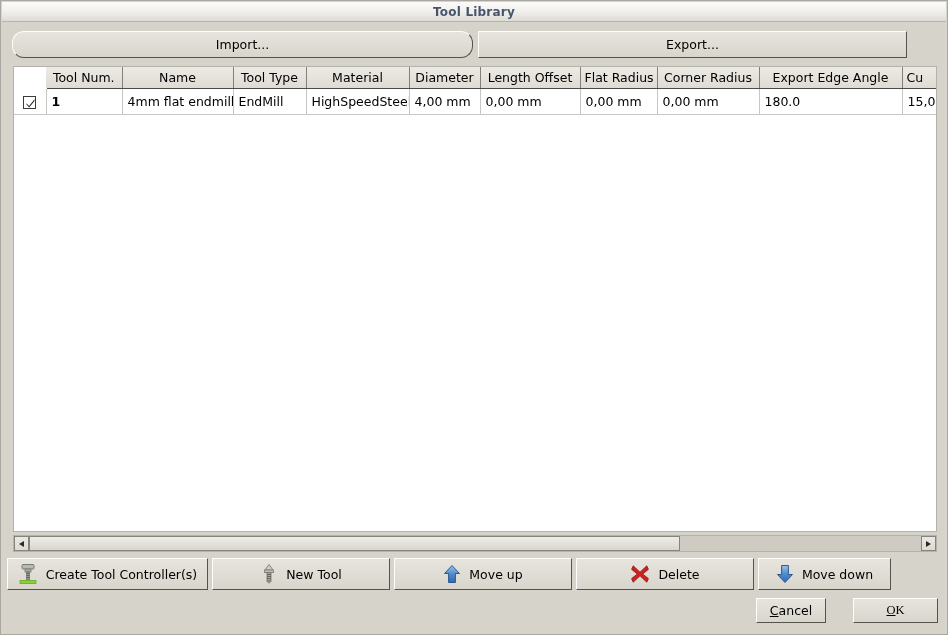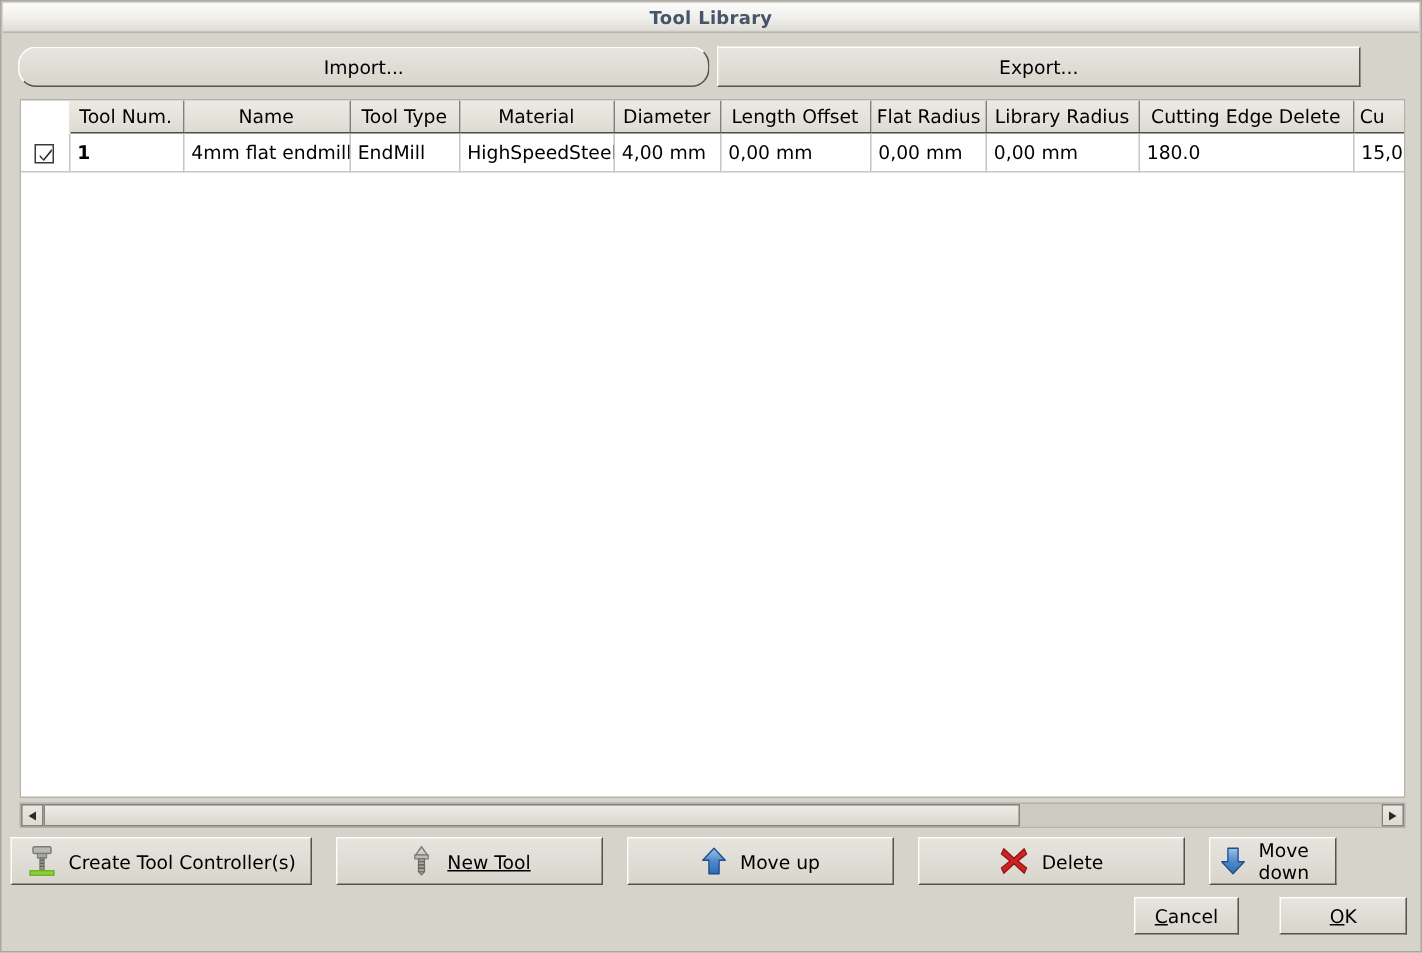--- a/index.html
+++ b/index.html
@@ -178,45 +178,45 @@
   .tri { width: 0; height: 0; }
   .tri-l { border-top: 3.5px solid transparent; border-bottom: 3.5px solid transparent; border-right: 5px solid #2b2a28; }
   .tri-r { border-top: 3.5px solid transparent; border-bottom: 3.5px solid transparent; border-left: 5px solid #2b2a28; }
 
   
   #actionbar {
     position: absolute;
     left: 6px; top: 557px;
     width: 884px; height: 32px;
     display: flex;
-    gap: 16px;
+    gap: 4px;
   }
   #actionbar .btn {
     height: 32px;
     gap: 8px;
     padding: 0 6px;
   }
   #btn-create  { flex: 0 0 201px; }
-  #btn-newtool { flex: 0 0 178px; text-decoration: underline; }
+  #btn-newtool { flex: 0 0 178px; }
   #btn-delete  { flex: 0 0 178px; }
   #btn-moveup  { flex: 0 0 178px; }
   #btn-movedown{ flex: 1 1 auto; }
 
   .ico { display: inline-flex; align-items: center; justify-content: center; flex: 0 0 auto; }
 
   
   #btn-cancel {
     position: absolute;
     left: 755px; top: 597px;
     width: 70px; height: 25px;
   }
   #btn-ok {
     position: absolute;
     left: 852px; top: 597px;
-    width: 85px; height: 25px;
+    width: 85px; height: 25px; font-family: Liberation Serif, serif;
   }
   .acc { text-decoration: underline; }
 </style>
 </head>
 <body>
 
 <div id="window">
 
   <div id="titlebar">
     <span class="title-text">Tool Library</span>
@@ -247,22 +247,22 @@
       <thead>
         <tr>
           <th class="corner"></th>
           <th>Tool Num.</th>
           <th>Name</th>
           <th>Tool Type</th>
           <th>Material</th>
           <th>Diameter</th>
           <th>Length Offset</th>
           <th>Flat Radius</th>
-          <th>Library Radius</th>
-          <th>Cutting Edge Delete</th>
+          <th>Corner Radius</th>
+          <th>Export Edge Angle</th>
           <th style="text-align:left">Cu</th>
         </tr>
       </thead>
       <tbody>
         <tr>
           <td class="cb-cell">
             <span class="cbox">
               <svg width="11" height="11" viewBox="0 0 11 11">
                 <path d="M1.5 5.2 L4 8 L9.5 1.2 L9.5 3 L4.2 9.4 L1.5 6.6 Z" fill="#2a2a2a"></path>
               </svg>

